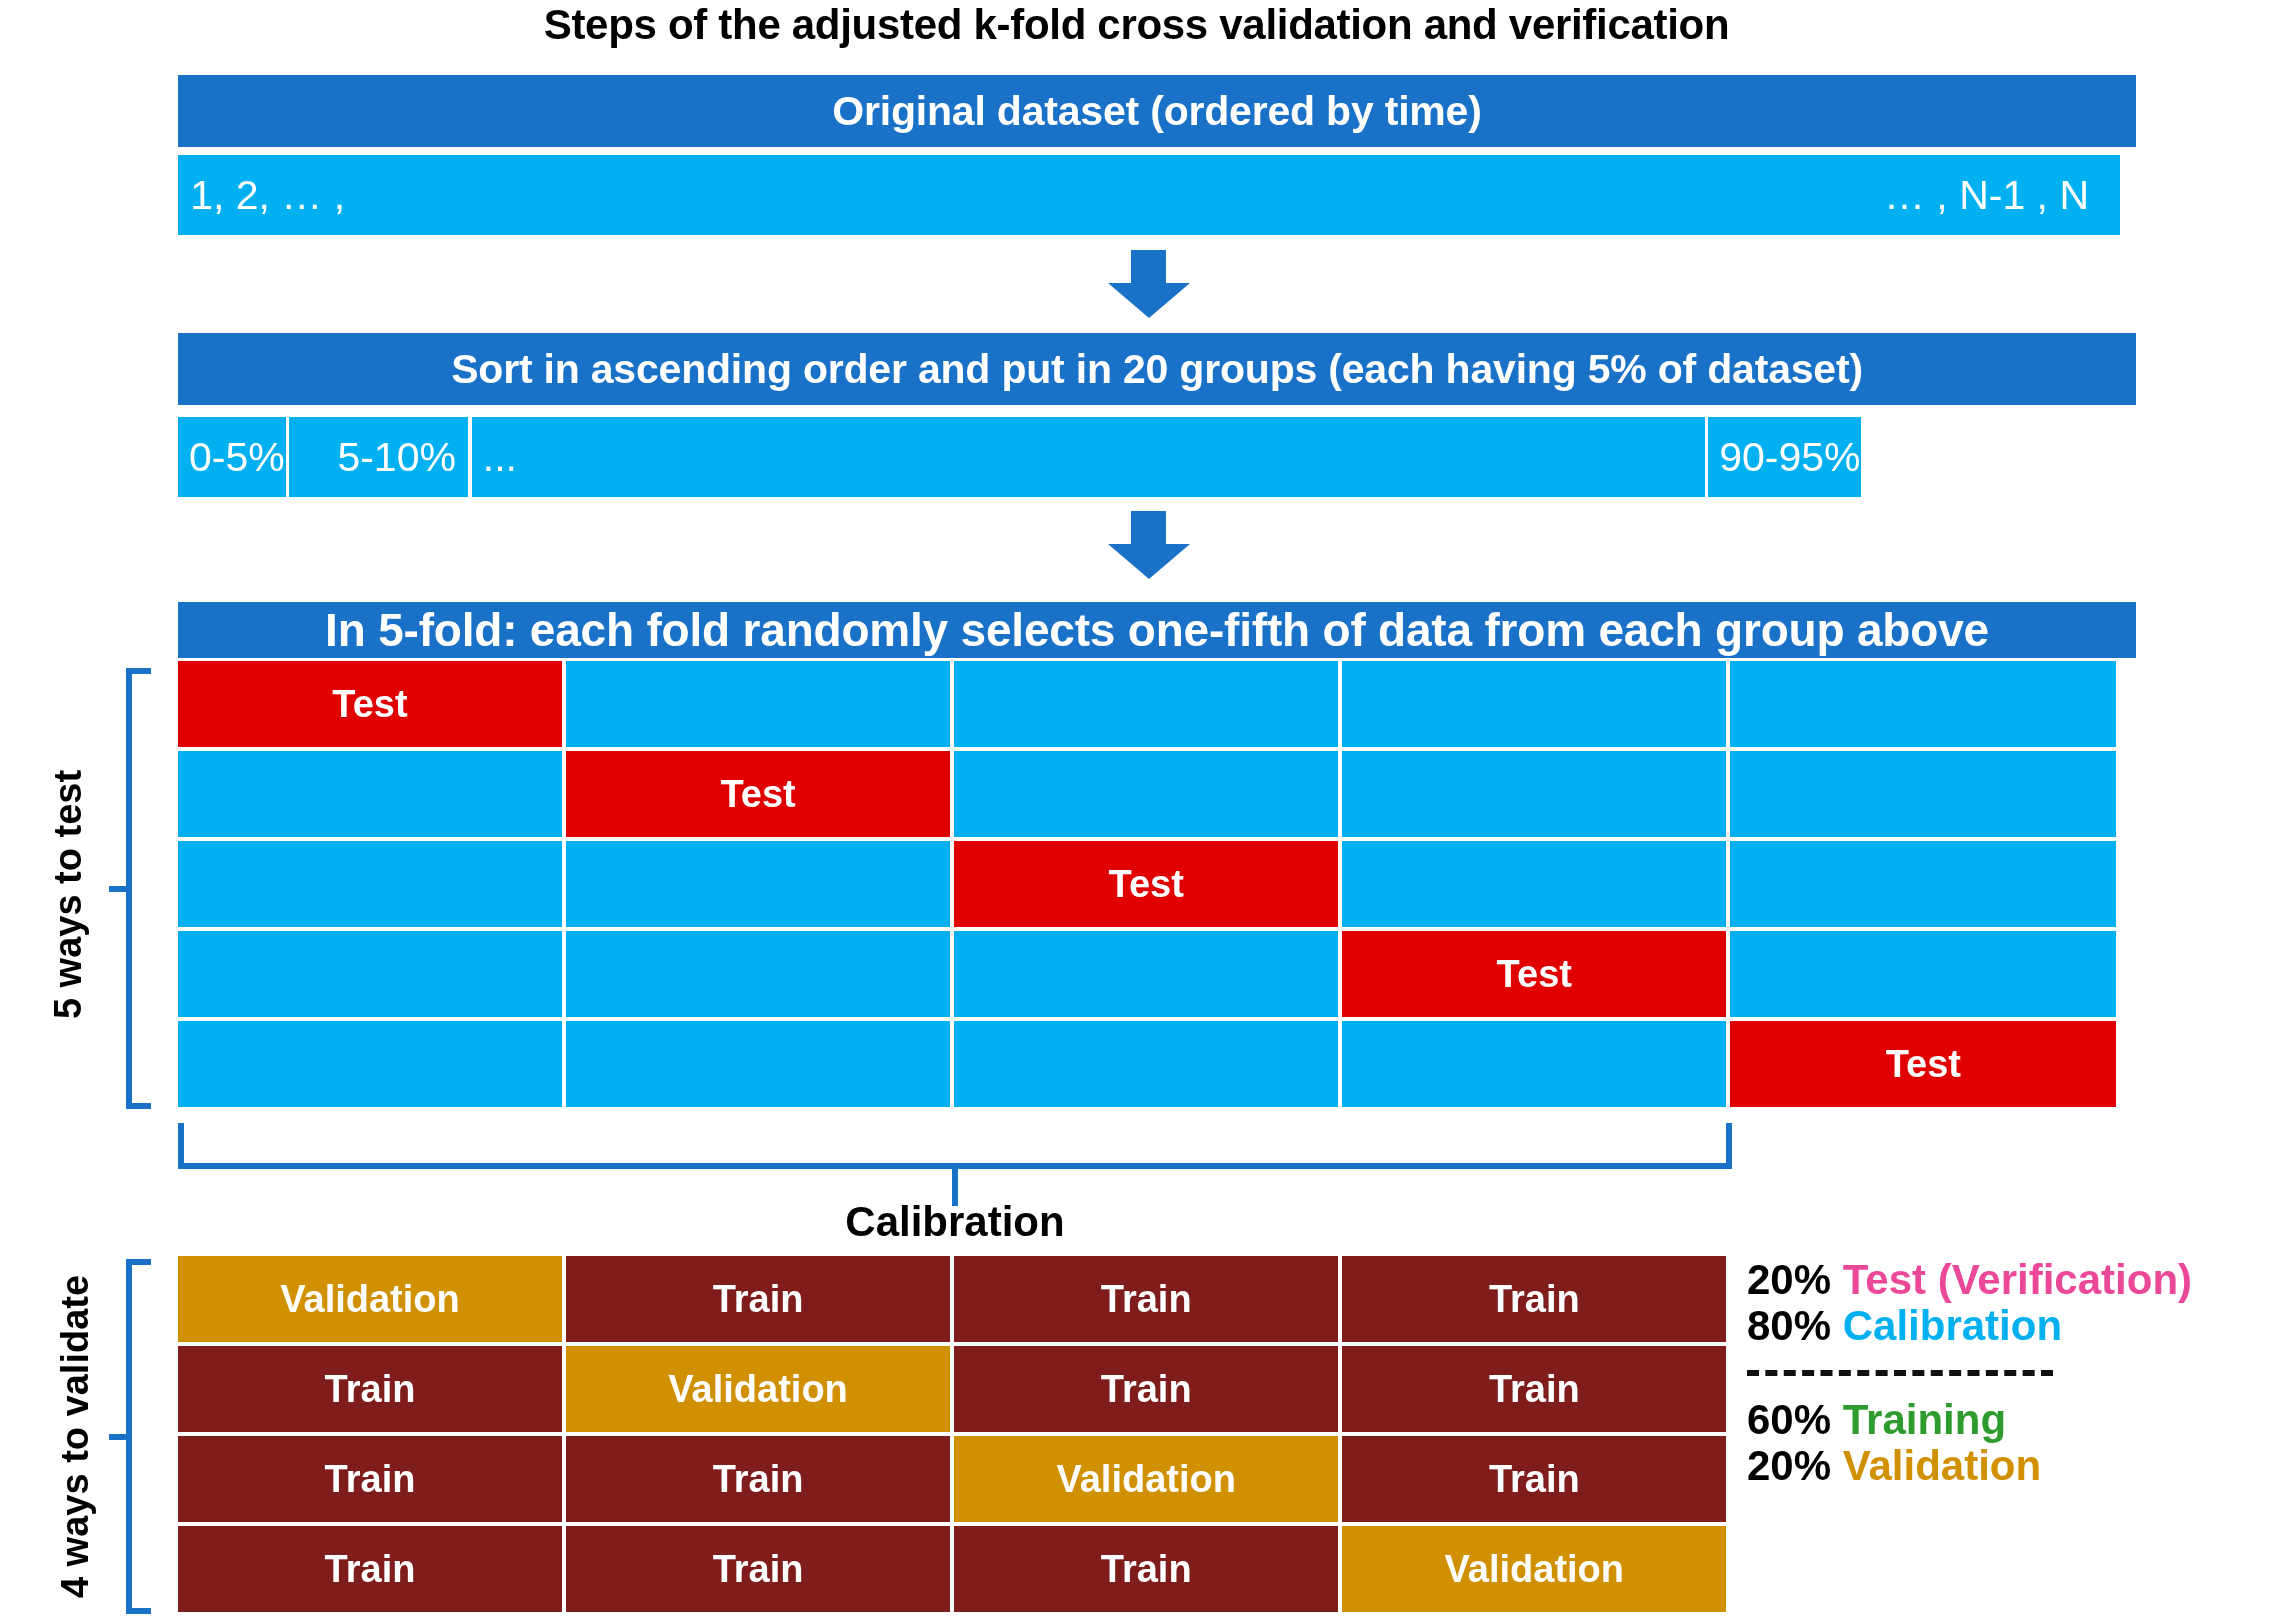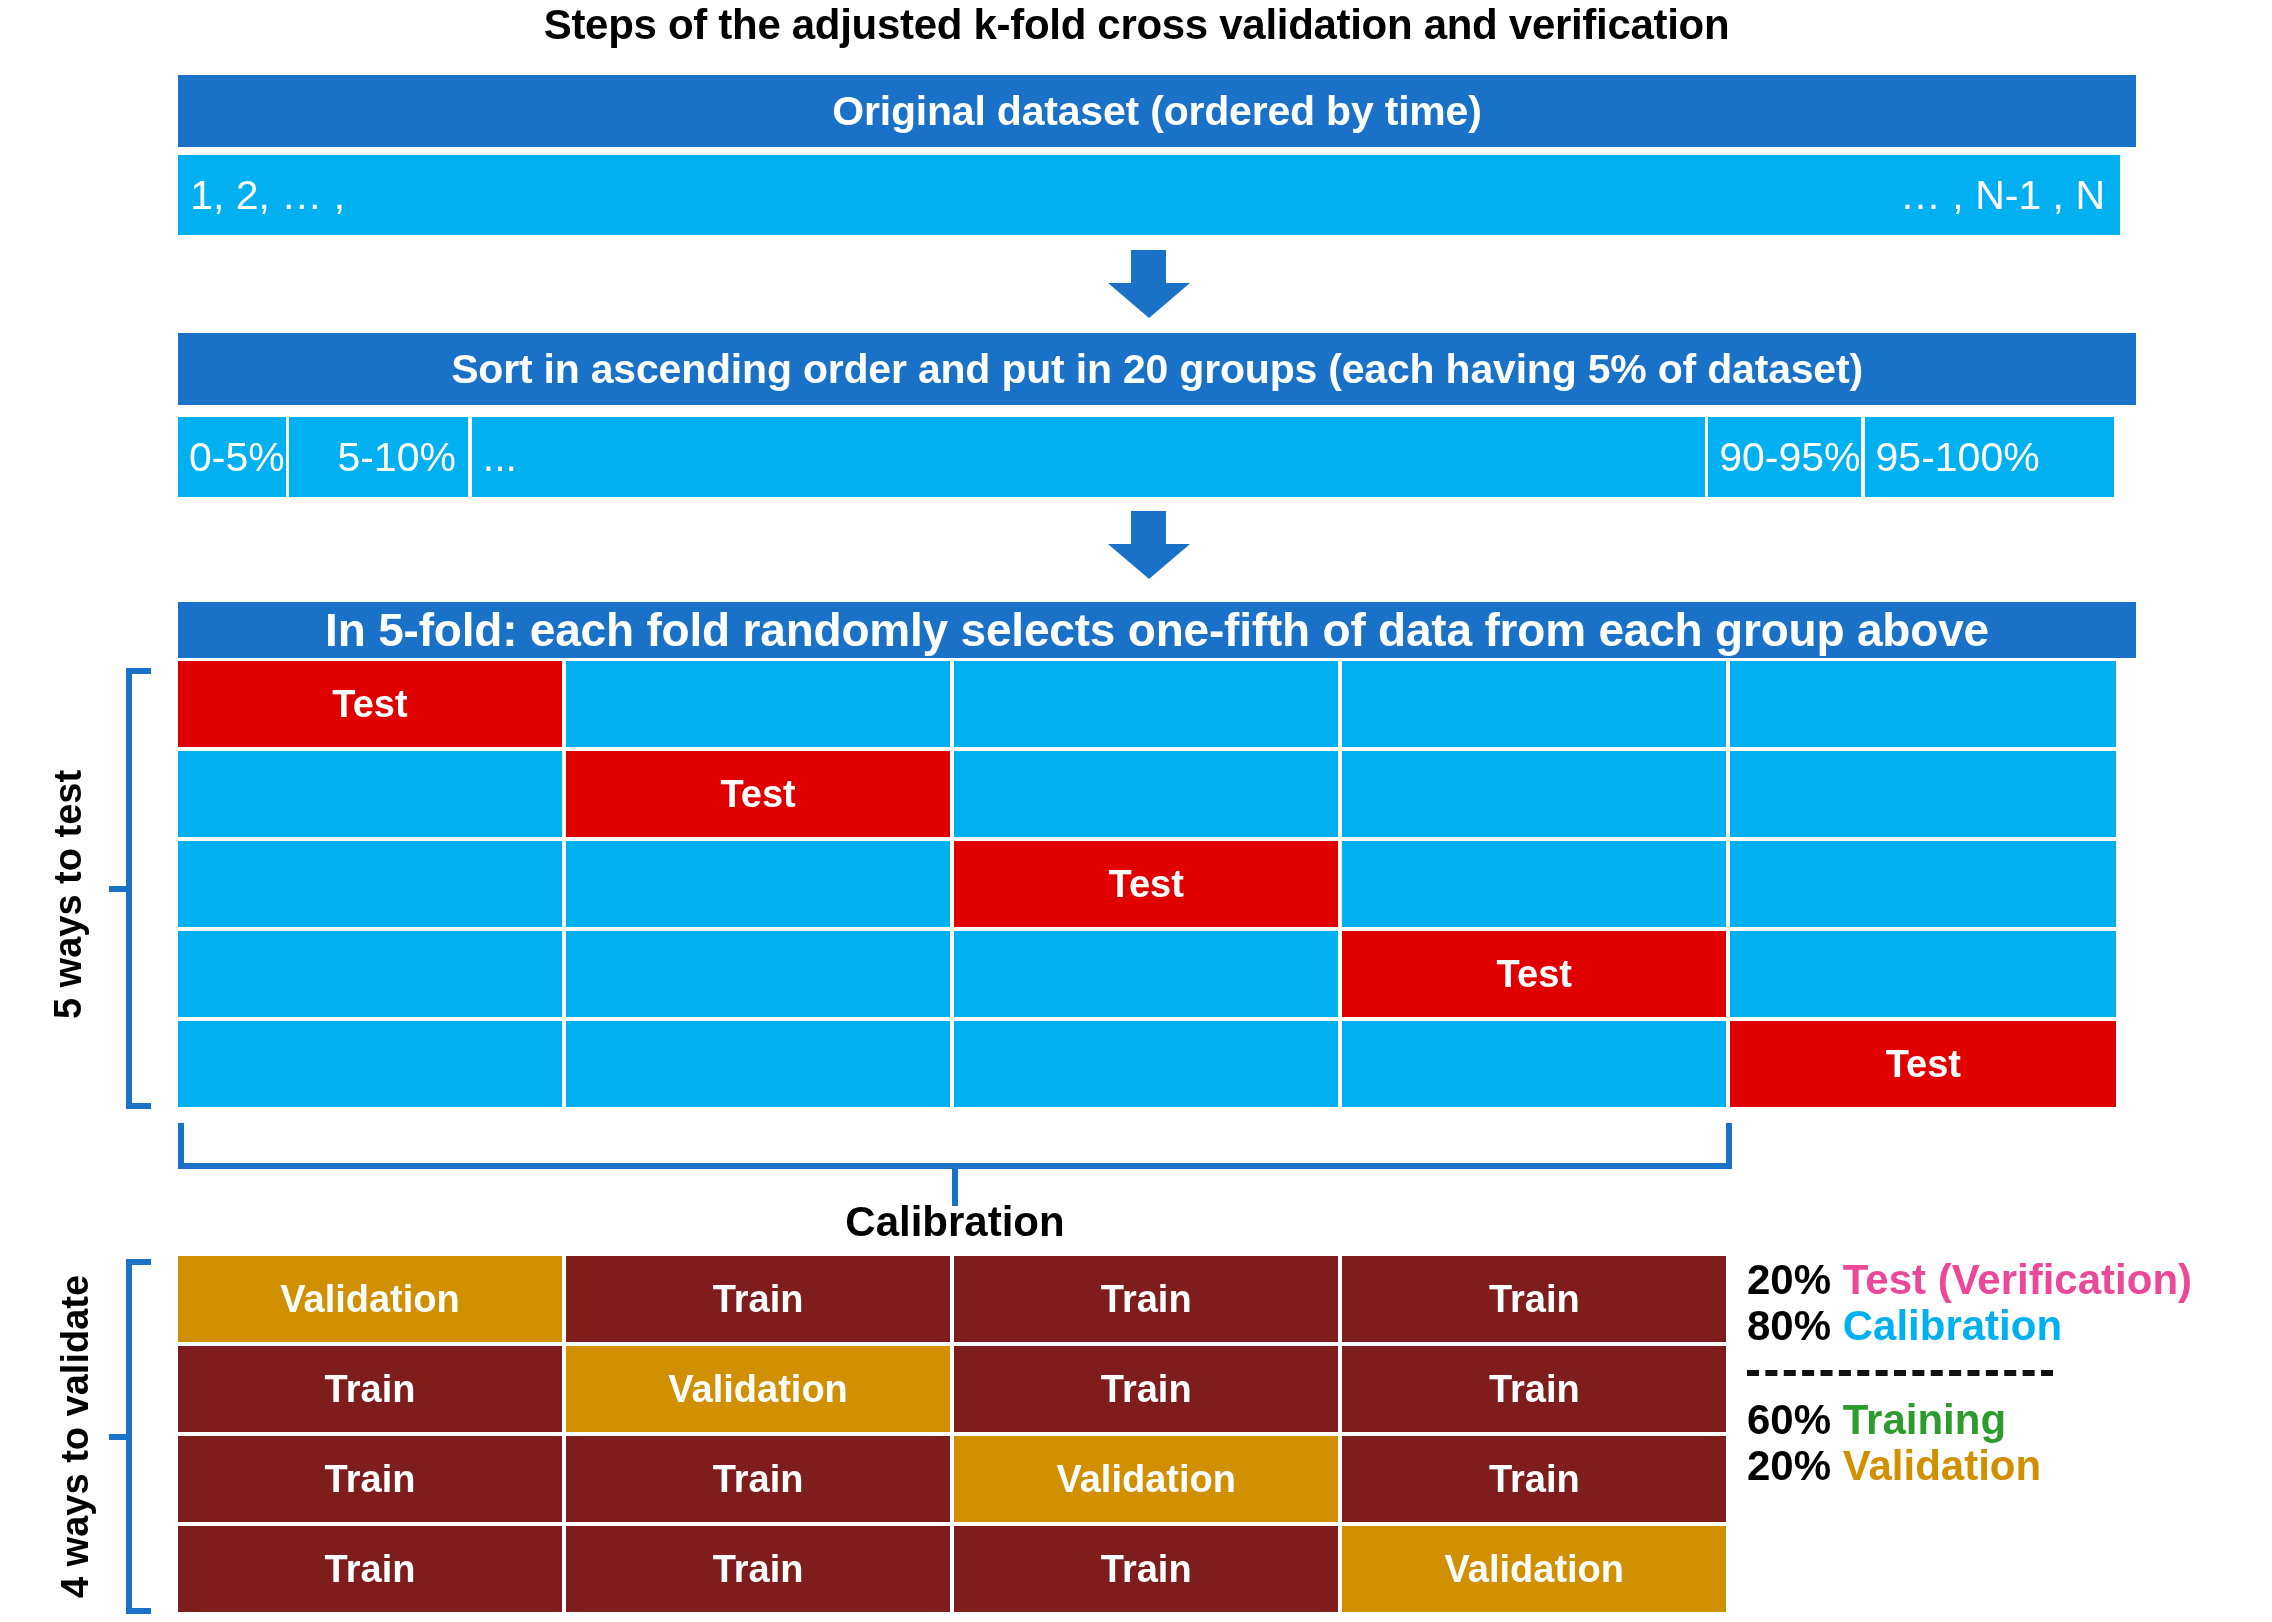--- a/index.html
+++ b/index.html
@@ -26,21 +26,21 @@
   .lite-bar{
     left:178px;width:1942px;
     background:#00b0f0;color:#ffffff;
     font-size:41px;
     display:flex;align-items:center;
   }
 
   
   #dataset-row{top:155px;height:80px;}
   #dataset-row .left{padding-left:12.2px;}
-  #dataset-row .right{margin-left:auto;padding-right:15px;}
+  #dataset-row .right{margin-left:auto;padding-right:31px;}
 
   
   .arrow-down{width:82px;}
   .arrow-down .shaft{
     position:absolute;left:23px;top:0;width:35px;height:35px;background:#1a72c8;
   }
   .arrow-down .head{
     position:absolute;left:0;top:33px;width:0;height:0;
     border-left:41px solid transparent;border-right:41px solid transparent;
     border-top:35px solid #1a72c8;
@@ -146,21 +146,20 @@
   <span class="head"></span>
 </div>
 
 <div class="abs hdr-bar" style="top:333px;height:72px;">Sort in ascending order and put in 20 groups (each having 5% of dataset)</div>
 
 <div class="abs" id="group-row">
   <span class="gcell" style="width:108px;">0-5%</span>
   <span class="gcell" style="width:179px;padding-left:48px;">5-10%</span>
   <span class="gcell" style="width:1233px;">...</span>
   <span class="gcell" style="width:153px;">90-95%</span>
-  <span class="gcell" style="width:249px;">95-100%</span>
 </div>
 
 <div class="abs arrow-down" style="left:1108px;top:511px;height:71px;">
   <span class="shaft"></span>
   <span class="head"></span>
 </div>
 
 <div class="abs hdr-bar" style="top:602px;height:56px;font-size:46px;">In 5-fold: each fold randomly selects one-fifth of data from each group above</div>
 
 <div class="abs bracket-left" style="left:126px;top:668px;height:441px;">

